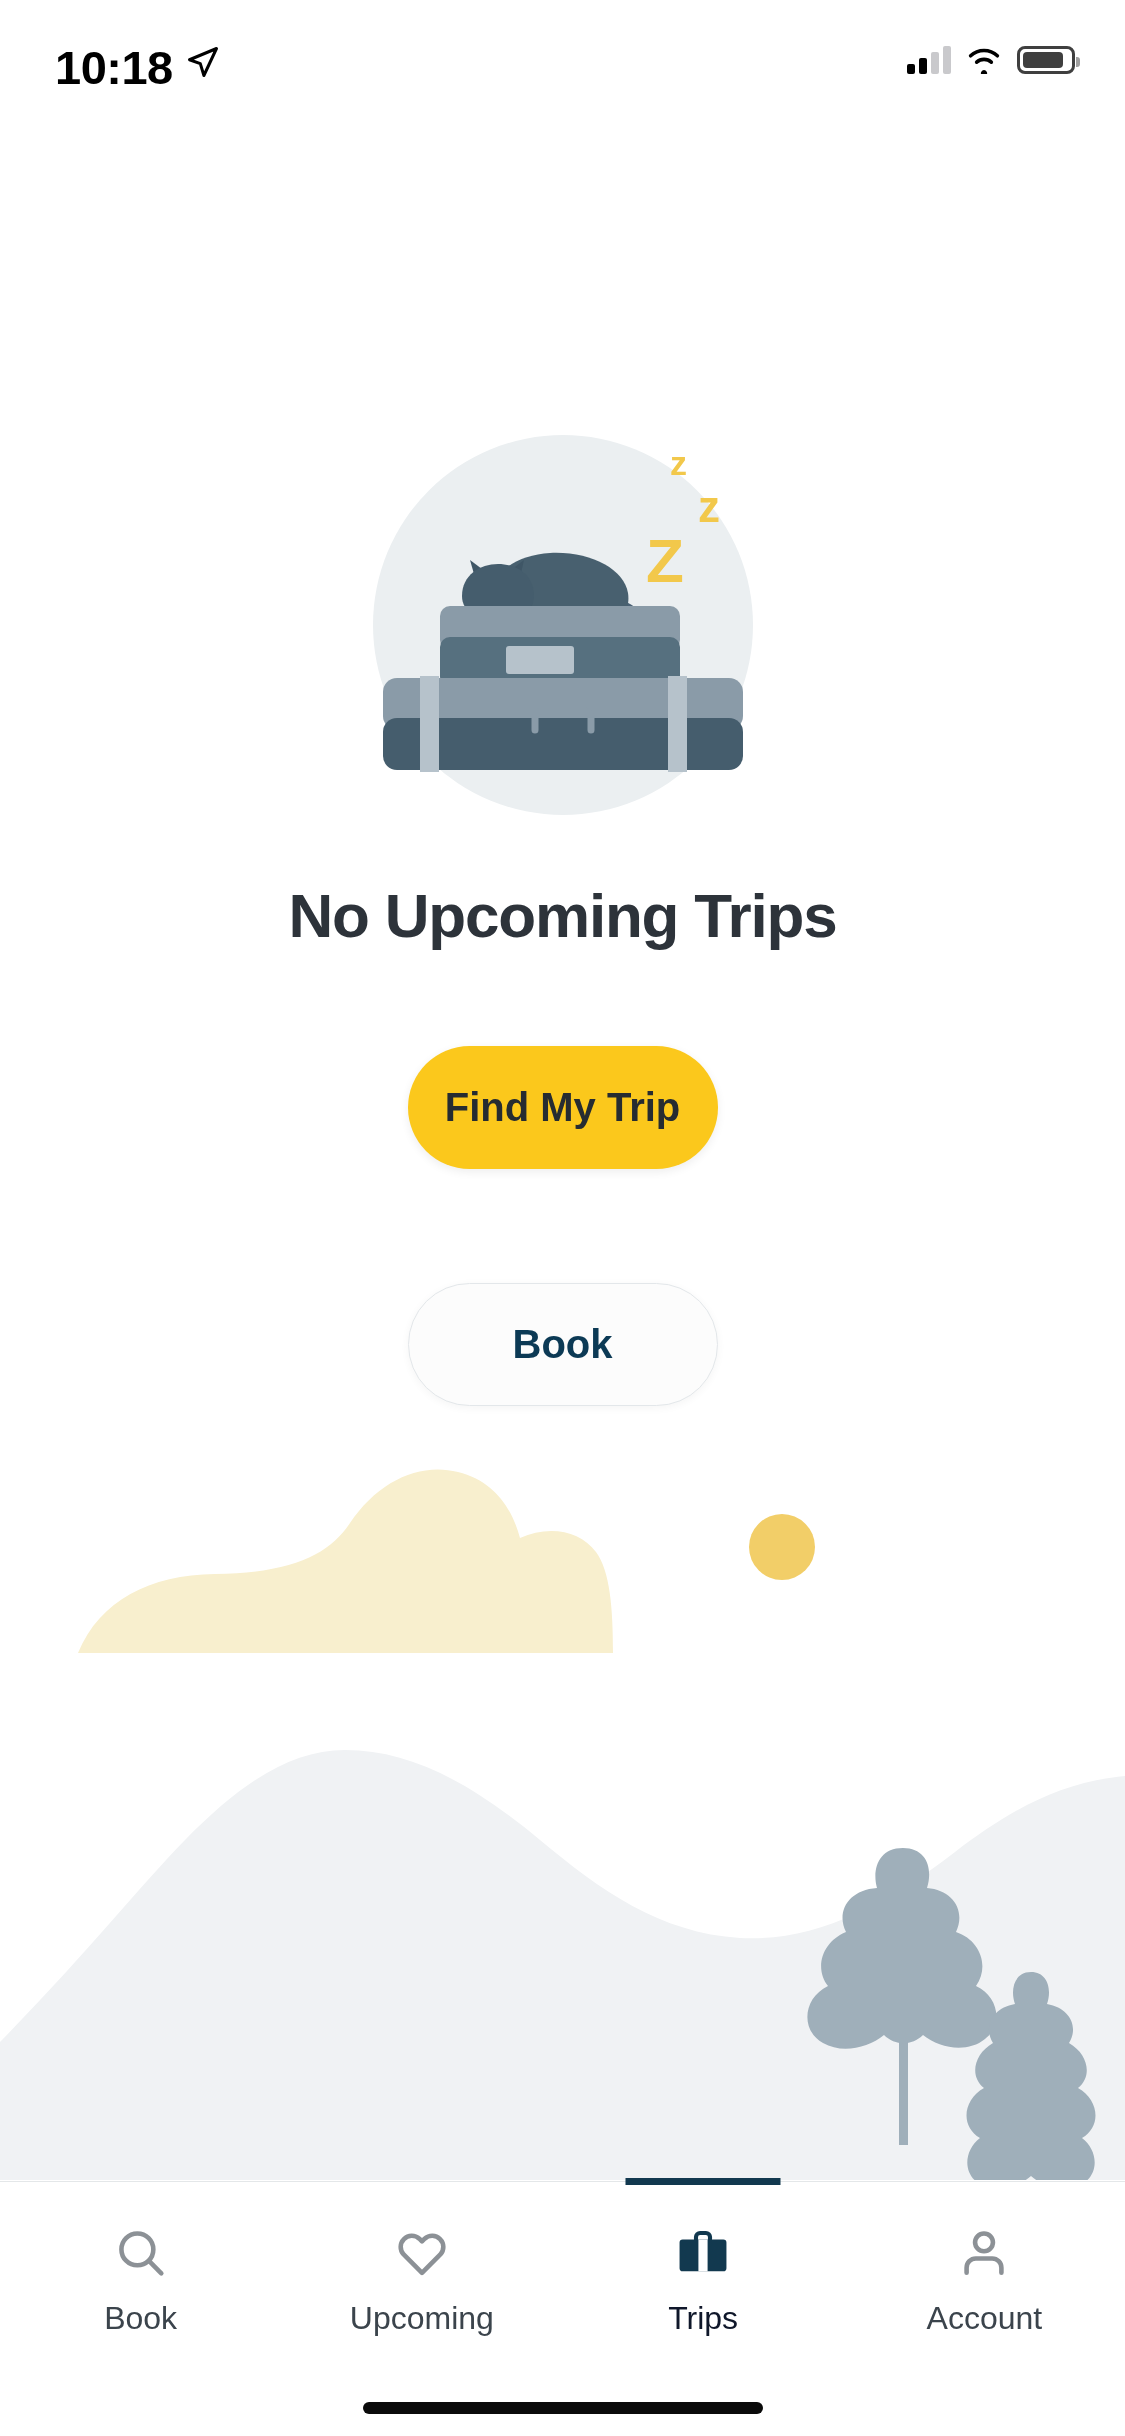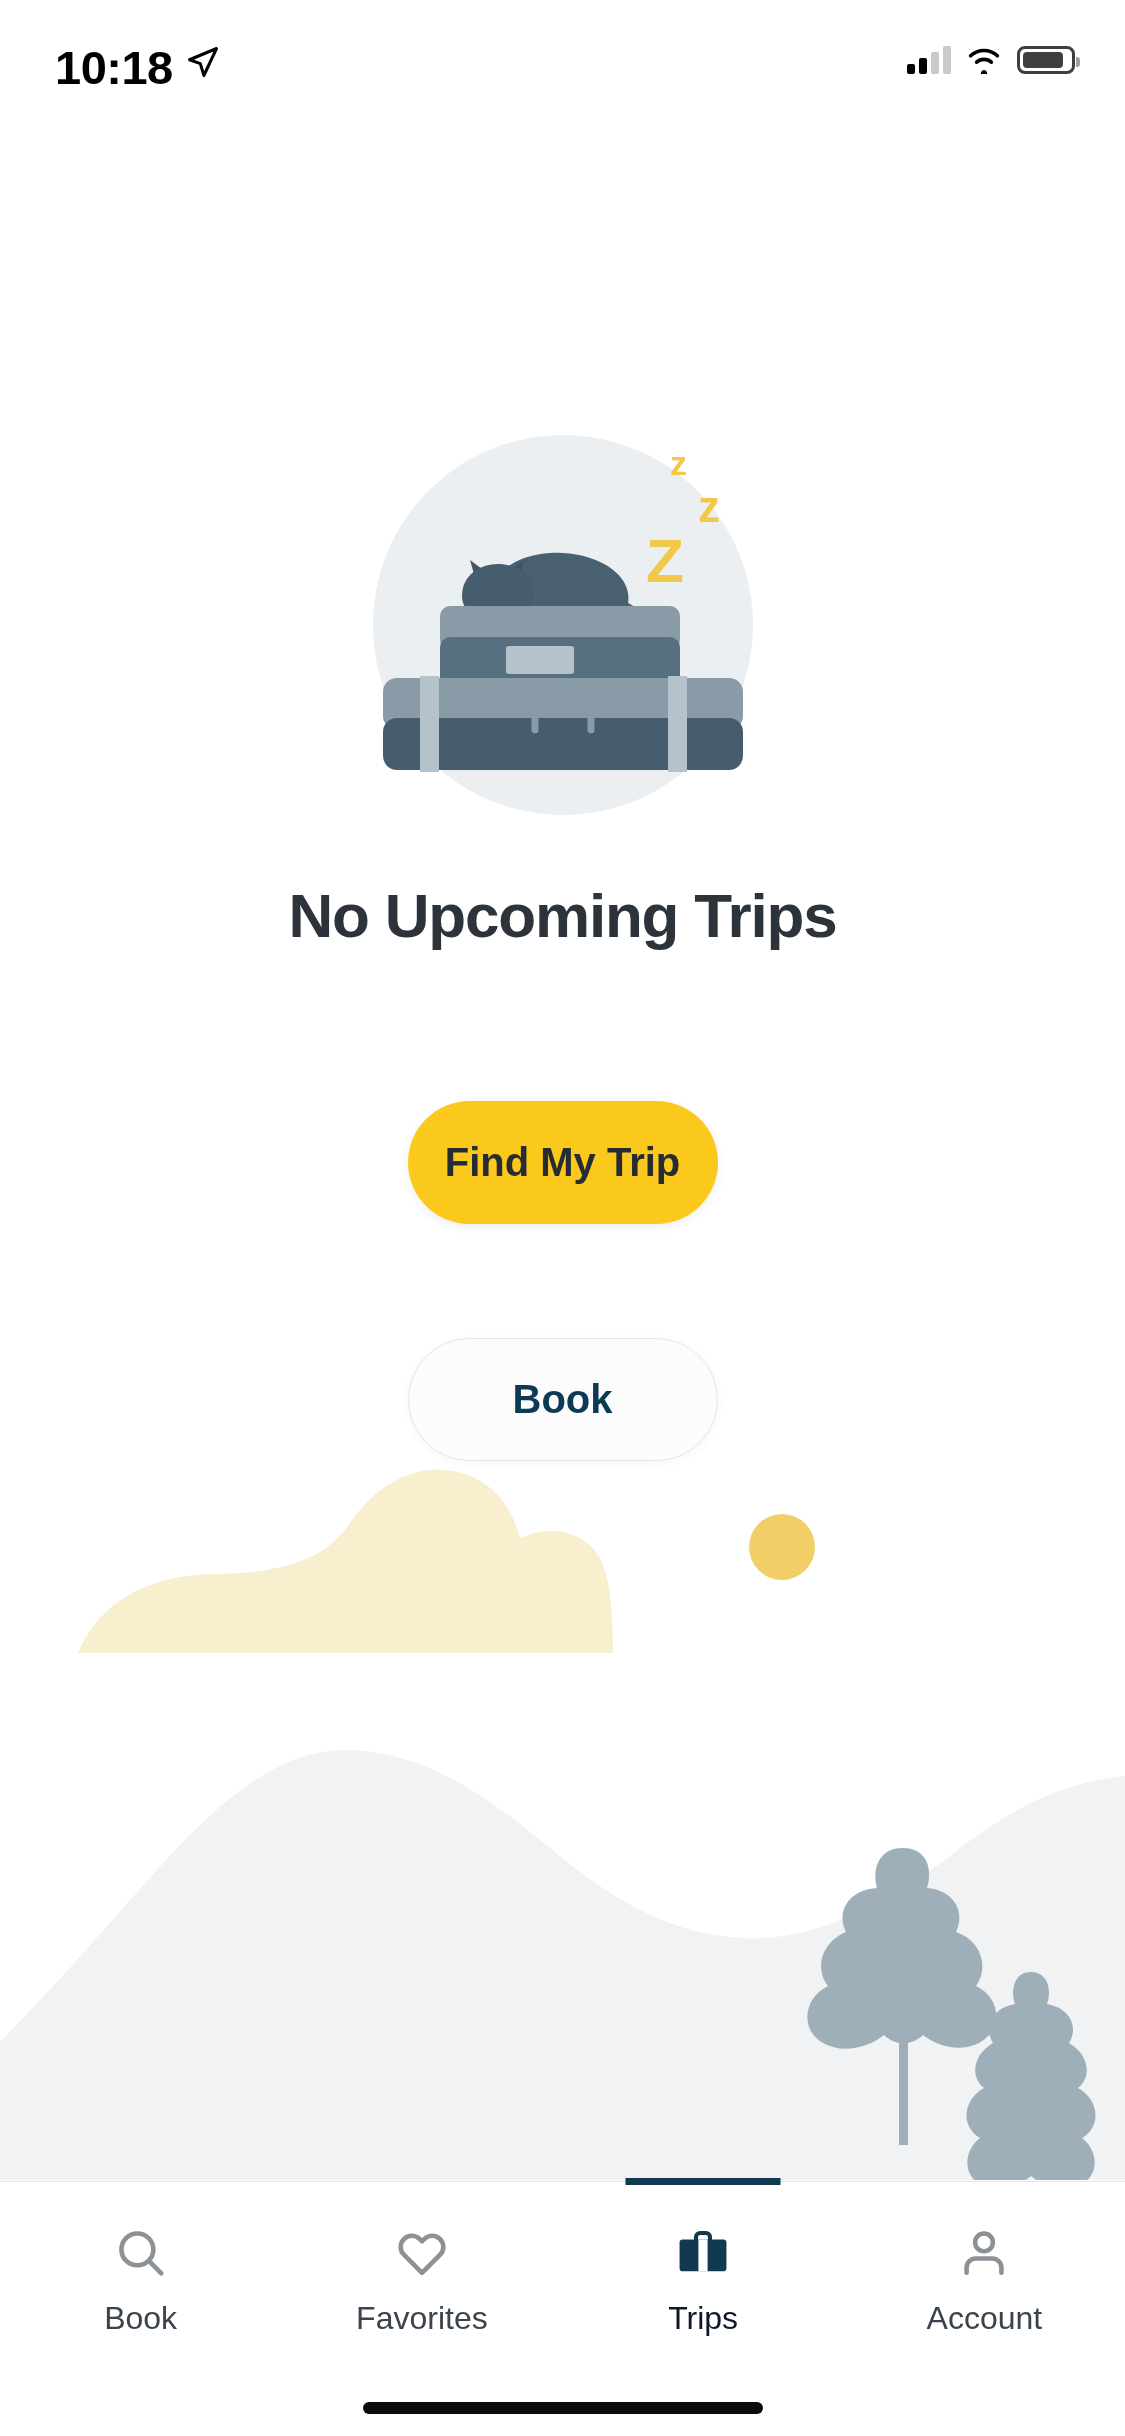--- a/index.html
+++ b/index.html
@@ -74,21 +74,21 @@
     letter-spacing:-1.2px; line-height:1.15;
   }
   .pill {
     width:310px; height:123px;
     border-radius:62px;
     display:flex; align-items:center; justify-content:center;
     font-size:40px; font-weight:600;
     cursor:pointer; user-select:none;
   }
   #find-trip-button {
-    margin-top:106px;
+    margin-top:51px;
     background:#fbc81c; color:#262c31;
     border:none;
     box-shadow:0 3px 10px rgba(0,0,0,0.07);
   }
   #book-button {
     margin-top:70px;
     background:#fcfcfc; color:#0c3a55;
     border:1.5px solid #e3e7ea;
     box-shadow:0 2px 9px rgba(0,0,0,0.045);
   }
@@ -260,21 +260,21 @@
       <div class="tab-label">Book</div>
     </div>
 
     <div class="tab-item">
       <div class="tab-icon">
         <svg width="58" height="58" viewBox="0 0 24 24">
           <path d="M12 20.2 L4.4 12.6 a4.6 4.6 0 0 1 6.5-6.5 L12 7.2 l1.1-1.1
                    a4.6 4.6 0 0 1 6.5 6.5 Z" fill="none" stroke="#8c9196" stroke-width="1.9" stroke-linejoin="round"></path>
         </svg>
       </div>
-      <div class="tab-label">Favorites</div>
+      <div class="tab-label">Upcoming</div>
     </div>
 
     <div class="tab-item active">
       <div class="tab-indicator"></div>
       <div class="tab-icon">
         <svg width="58" height="58" viewBox="0 0 24 24">
           <path d="M9.1 6.4 v-1 a1.7 1.7 0 0 1 1.7-1.7 h2.4 a1.7 1.7 0 0 1 1.7 1.7 v1" fill="none" stroke="#12394f" stroke-width="1.7" stroke-linecap="round"></path>
           <path d="M3.6 6.4 h16.8 a1.3 1.3 0 0 1 1.3 1.3 v10.6 a1.3 1.3 0 0 1 -1.3 1.3
                    H3.6 a1.3 1.3 0 0 1 -1.3 -1.3 V7.7 a1.3 1.3 0 0 1 1.3 -1.3 Z" fill="#12394f"></path>
           <rect x="10.1" y="6.4" width="3.8" height="13.2" fill="#ffffff"></rect>

